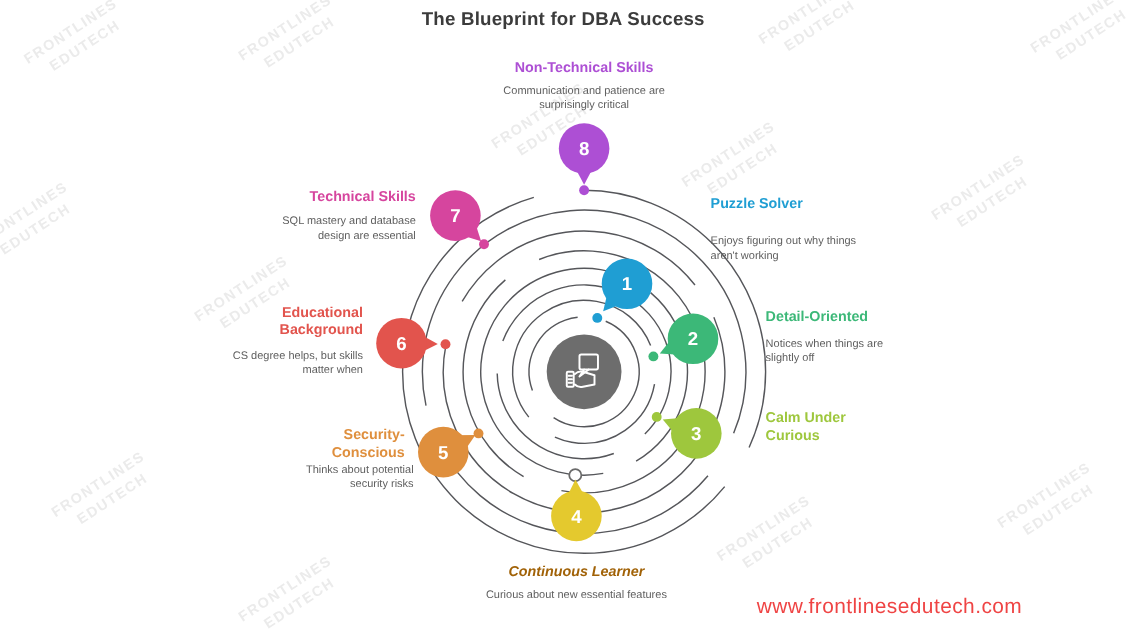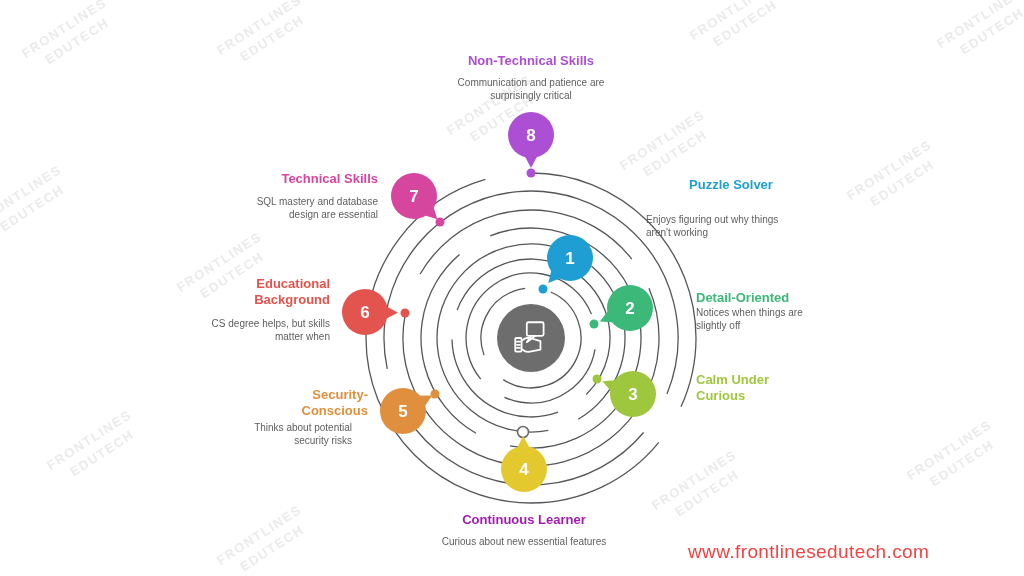--- a/index.html
+++ b/index.html
@@ -11,30 +11,30 @@
   .wm{position:absolute;transform:rotate(-33deg);color:#ebebeb;font-weight:bold;
       font-size:13px;letter-spacing:1.5px;line-height:1.35;pointer-events:none;}
   .wm .wm2{padding-left:16px;}
   svg.diagram{position:absolute;left:0;top:0;}
   .center-hub{position:absolute;left:497px;top:304px;width:68px;height:68px;border-radius:50%;
               background:#6d6d6d;display:flex;align-items:center;justify-content:center;}
   .item-label{position:absolute;font-size:13px;font-weight:bold;line-height:1.22;}
   .item-desc{position:absolute;font-size:10px;color:#5e5e5e;line-height:1.34;}
   .ta-r{text-align:right;} .ta-c{text-align:center;}
   
-  .lbl-0{left:646px;top:177px;width:170px;text-align:center;}
+  .lbl-0{left:646px;top:177px;width:170px;}
   .dsc-0{left:646px;top:213px;width:140px;}
-  .lbl-1{left:696px;top:290px;width:140px;}
+  .lbl-1{left:696px;top:280px;width:140px;}
   .dsc-1{left:696px;top:306px;width:130px;}
   .lbl-2{left:696px;top:372px;width:95px;}
   .dsc-2{left:696px;top:419px;width:125px;}
   .lbl-3{left:404px;top:512px;width:240px;}
   .dsc-3{left:424px;top:535px;width:200px;}
   .lbl-4{left:246px;top:387px;width:122px;}
-  .dsc-4{left:220px;top:421px;width:132px;}
+  .dsc-4{left:244px;top:421px;width:132px;}
   .lbl-5{left:218px;top:276px;width:112px;}
   .dsc-5{left:208px;top:317px;width:122px;}
   .lbl-6{left:256px;top:171px;width:122px;}
   .dsc-6{left:256px;top:195px;width:122px;}
   .lbl-7{left:411px;top:53px;width:240px;}
   .dsc-7{left:431px;top:76px;width:200px;}
 </style>
 </head>
 <body>
 
@@ -159,27 +159,28 @@
       <g fill="none" stroke="#ffffff" stroke-width="1.7" stroke-linejoin="round" stroke-linecap="round">
         <rect x="16" y="5" width="16" height="13" rx="1.5"></rect>
         <path d="M20 18 l-4 6 l8 -6"></path>
         <path d="M12 22 q3 -3 7 -2 l10 3 v8 l-10 2 q-4 1 -7 -2"></path>
         <rect x="5" y="20" width="6" height="13" rx="1"></rect>
         <path d="M6.5 23.5 h3 M6.5 26.5 h3 M6.5 29.5 h3"></path>
       </g>
     </svg>
   </div>
 
+  <div class="page-title">The Blueprint for DBA Success</div>
 
   <div class="item-label lbl-0" style="color: rgb(31, 158, 211);">Puzzle Solver</div>
   <div class="item-desc  dsc-0">Enjoys figuring out why things aren't working</div>
   <div class="item-label lbl-1" style="color: rgb(60, 184, 120);">Detail-Oriented</div>
   <div class="item-desc  dsc-1">Notices when things are slightly off</div>
   <div class="item-label lbl-2" style="color: rgb(158, 199, 61);">Calm Under Curious</div>
-  <div class="item-label lbl-3 ta-c" style="color: #a21caf;">Continuous Learner</div>
+  <div class="item-label lbl-3 ta-c" style="color: #a16207; font-style: italic;">Continuous Learner</div>
   <div class="item-desc  dsc-3 ta-c">Curious about new essential features</div>
   <div class="item-label lbl-4 ta-r" style="color: rgb(223, 143, 61);">Security-Conscious</div>
   <div class="item-desc  dsc-4 ta-r">Thinks about potential security risks</div>
   <div class="item-label lbl-5 ta-r" style="color: rgb(226, 84, 77);">Educational Background</div>
   <div class="item-desc  dsc-5 ta-r">CS degree helps, but skills matter when</div>
   <div class="item-label lbl-6 ta-r" style="color: rgb(214, 69, 158);">Technical Skills</div>
   <div class="item-desc  dsc-6 ta-r">SQL mastery and database design are essential</div>
   <div class="item-label lbl-7 ta-c" style="color: rgb(173, 79, 212);">Non-Technical Skills</div>
   <div class="item-desc  dsc-7 ta-c">Communication and patience are surprisingly critical</div>
 

